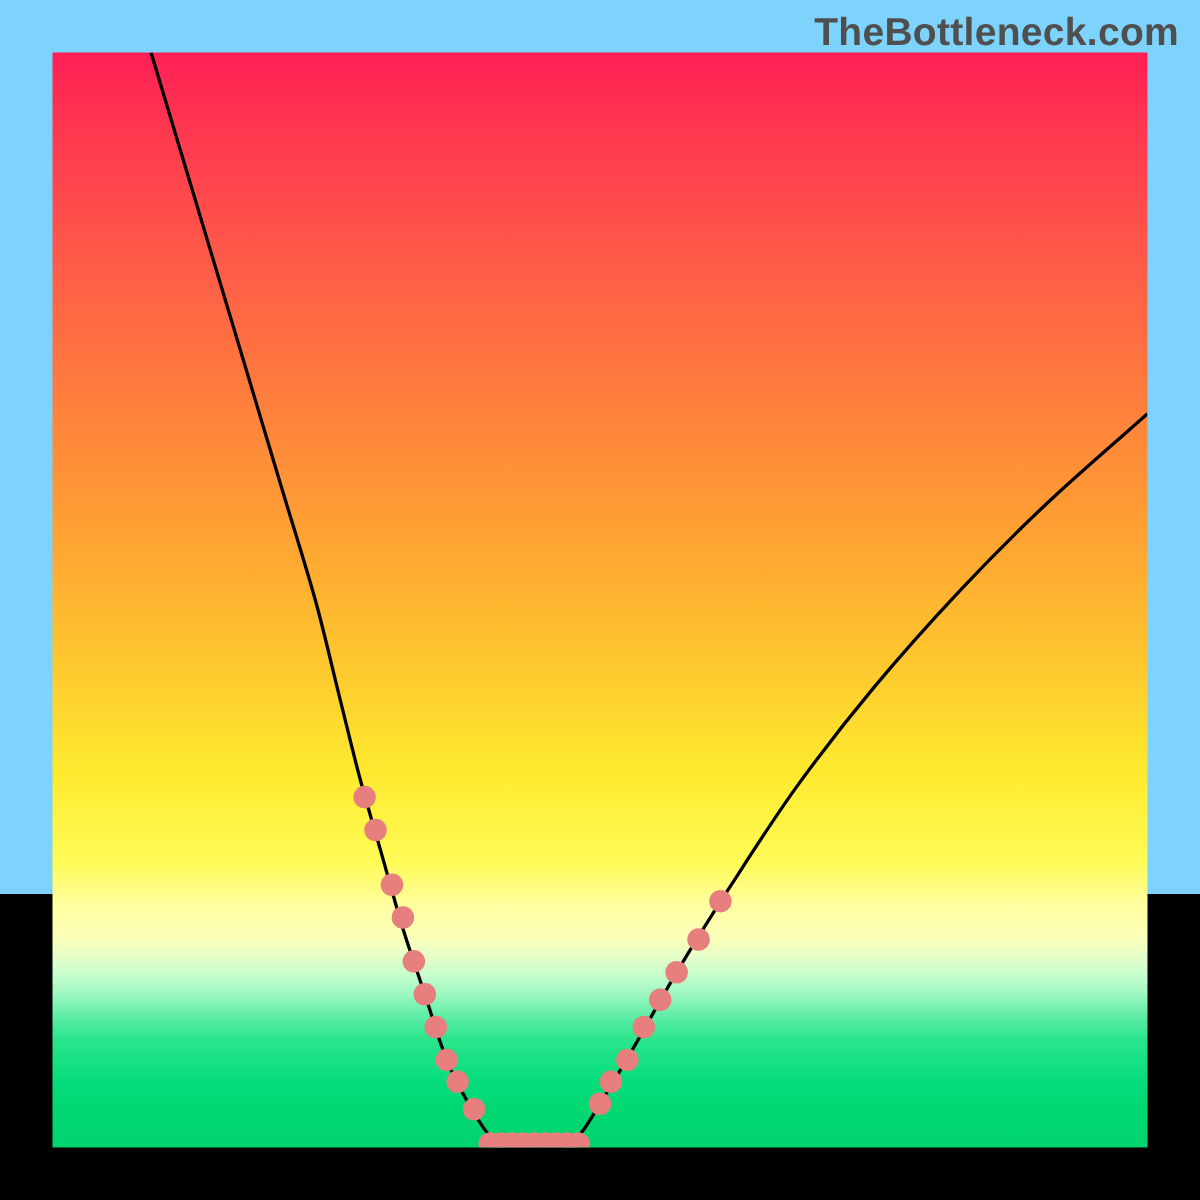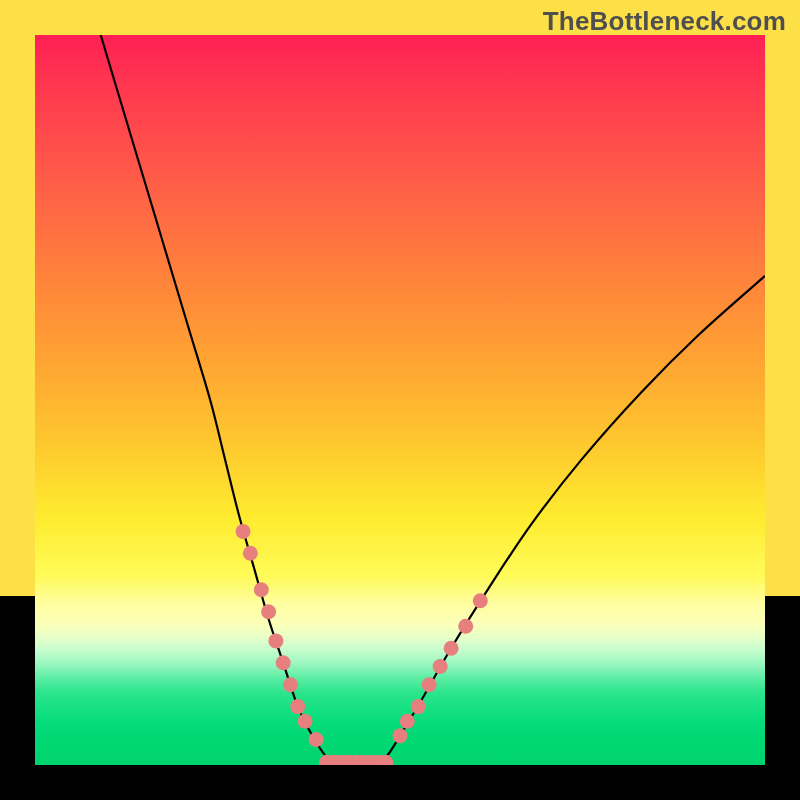--- a/index.html
+++ b/index.html
@@ -7,21 +7,21 @@
     padding: 0;
     width: 800px;
     height: 800px;
     background: #000;
     font-family: Arial, Helvetica, sans-serif;
   }
   .frame {
     position: relative;
     width: 800px;
     height: 596px;
-    background: #fde047;
+    background: #7dd3fc;
   }
   .watermark {
     position: absolute;
     top: 6px;
     right: 14px;
     color: #4f4f4f;
     font-size: 26px;
     font-weight: 600;
     letter-spacing: 0.2px;
     z-index: 50;

